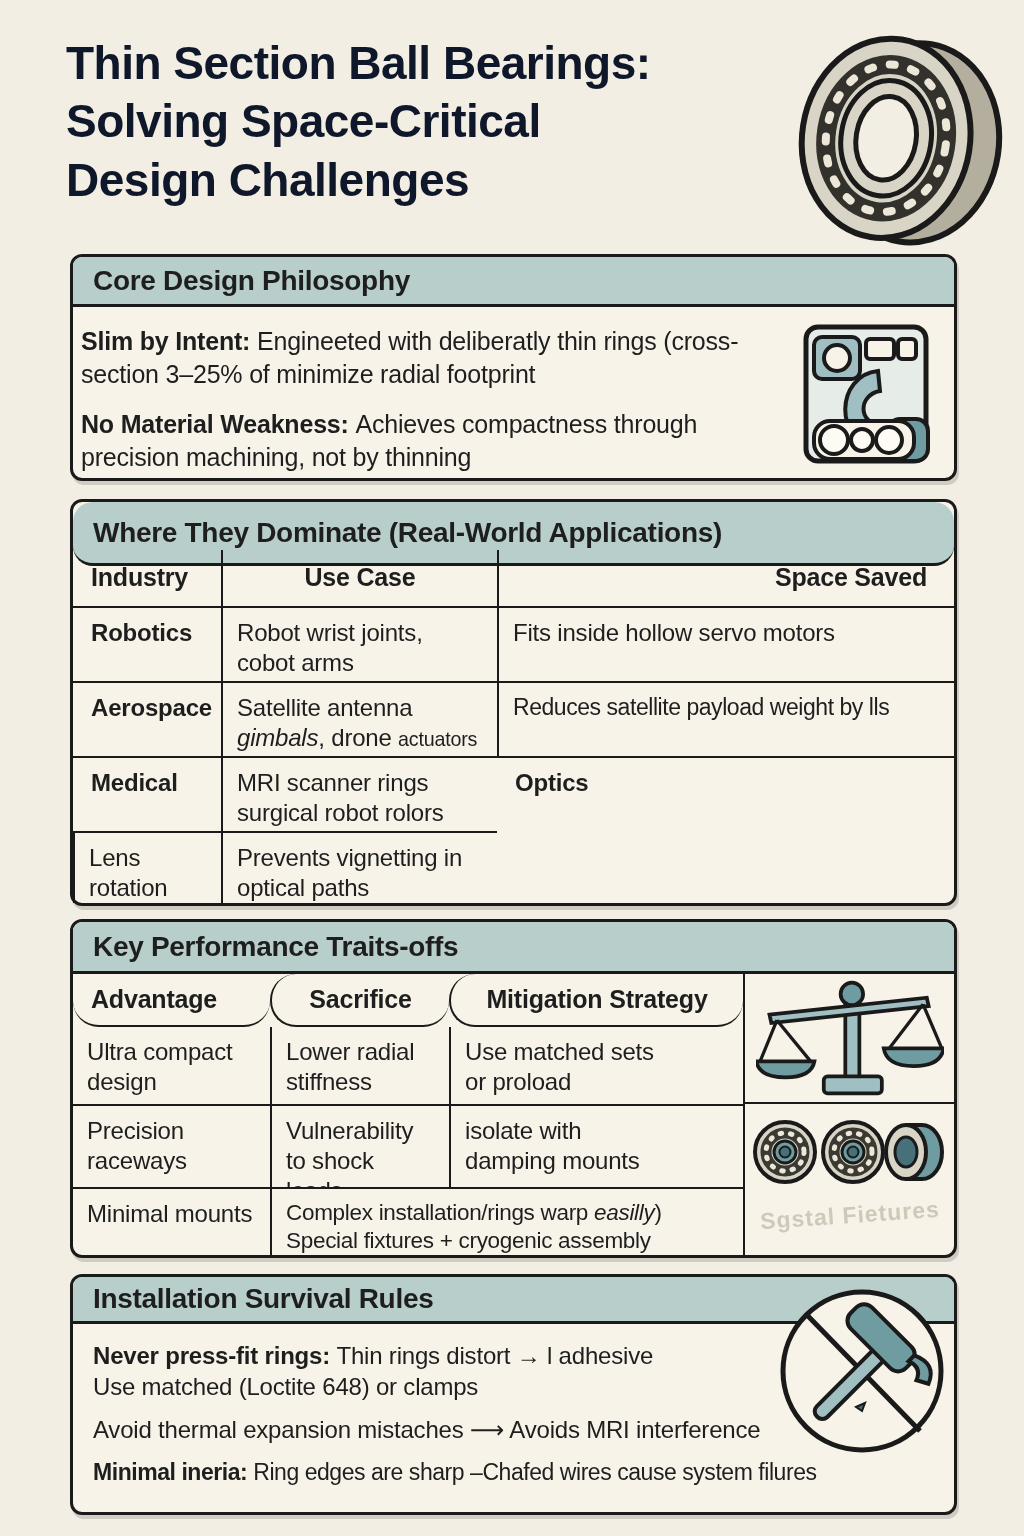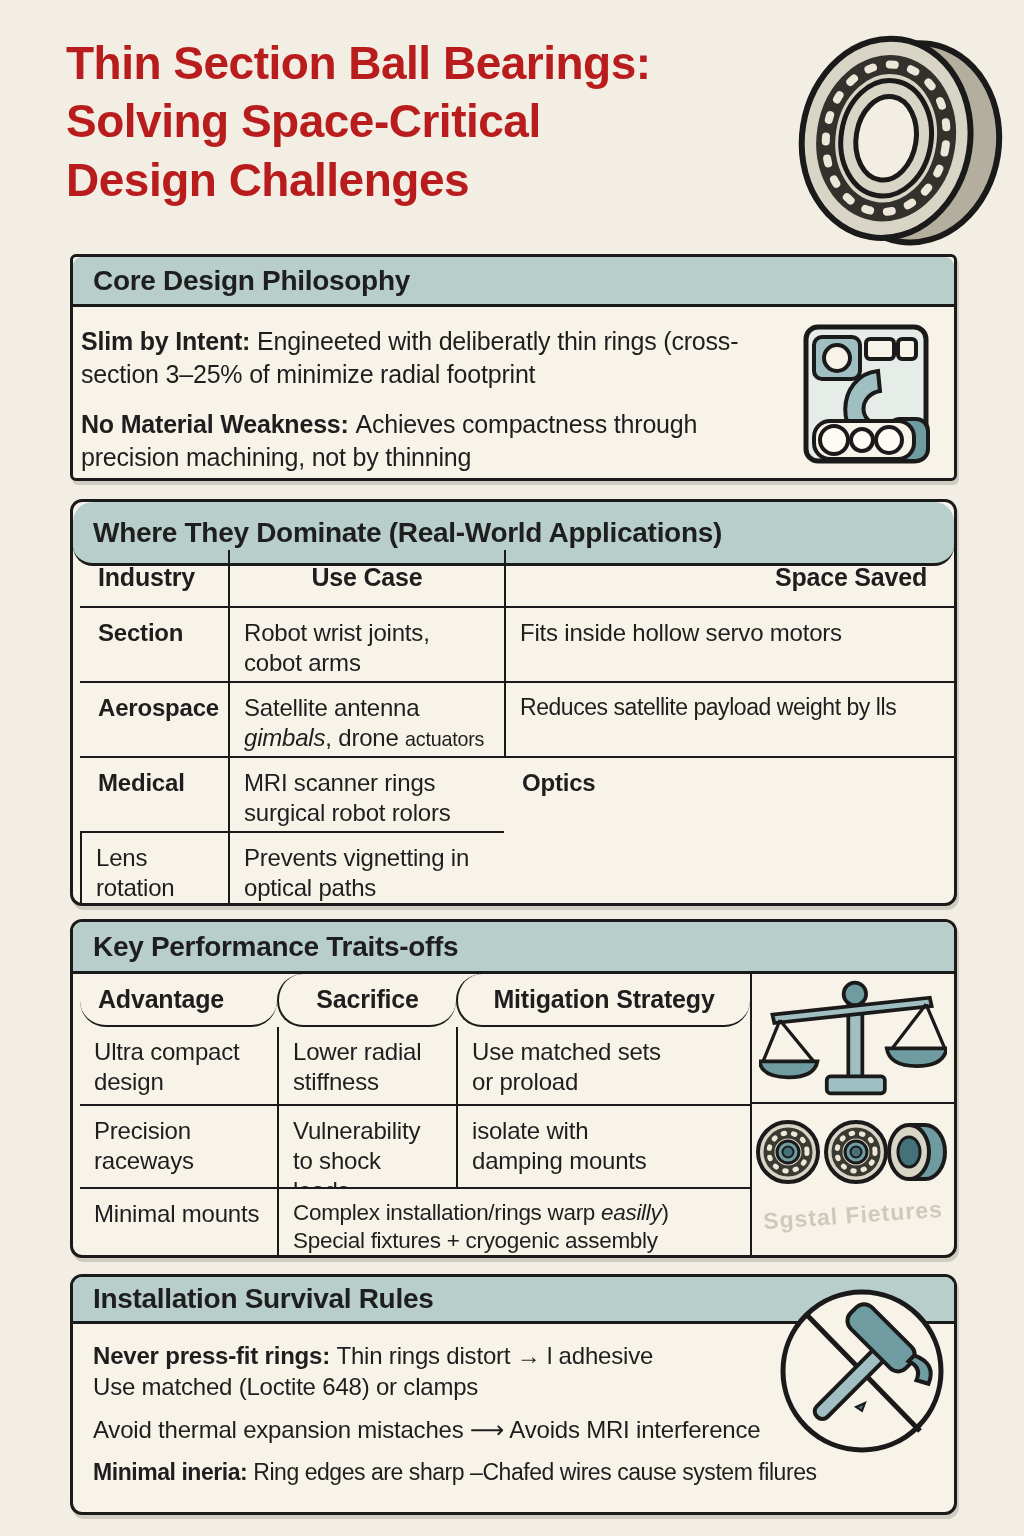--- a/index.html
+++ b/index.html
@@ -10,38 +10,38 @@
   *{margin:0;padding:0;box-sizing:border-box;}
   html,body{background:#888;}
   .page{
     position:relative; width:1024px; height:1536px; margin:0 auto;
     background:var(--page_bg); color:var(--text);
     font-family:"Liberation Sans","DejaVu Sans",sans-serif; overflow:hidden;
   }
   .title{
     position:absolute; left:66px; top:34px; width:720px;
     font-size:46px; font-weight:700; line-height:1.27; letter-spacing:-0.5px;
-    color:#b91c1c; white-space:pre-line;
+    color:#0f172a; white-space:pre-line;
   }
   .box{
     position:absolute; left:70px; width:887px;
     background:var(--panel_bg); border:3px solid var(--border); border-radius:12px;
     box-shadow:2px 4px 0 rgba(110,105,90,.25);
   }
   .box-header{
     height:50px; background:var(--header_bg); border-bottom:3px solid var(--border);
     border-radius:9px 9px 0 0; display:flex; align-items:center; padding:0 20px;
     font-size:28px; font-weight:700; letter-spacing:-0.3px;
   }
   
   .core-body{position:relative; padding:18px 8px; height:calc(100% - 50px);}
   .core-body p{font-size:25px; line-height:1.33; margin-bottom:16px; width:700px; letter-spacing:-0.2px;}
   .core-icon{position:absolute; right:12px; top:12px;}
   
-  .grid{position:absolute; left:7px; right:0; bottom:0; display:grid;}
+  .grid{position:absolute; left:0; right:0; bottom:0; display:grid;}
   .cell{padding:10px 14px; font-size:24px; line-height:1.26; white-space:pre-line; letter-spacing:-0.2px; overflow:hidden;}
   .bt{border-top:2.5px solid var(--border);}
   .bl{border-left:2.5px solid var(--border);}
   .bb{border-bottom:2.5px solid var(--border);border-radius:26px;}
   .thead{font-weight:700; font-size:25px; display:flex; align-items:center;}
   .al{justify-content:flex-start; padding-left:18px;}
   .ac{justify-content:center; text-align:center;}
   .ar{justify-content:flex-end; padding-right:27px;}
   .rowhead{font-weight:700; padding-left:18px;}
   .apps-grid{top:48px; grid-template-columns:148px 276px 1fr; grid-template-rows:56px 75px 75px 75px auto;}
@@ -82,21 +82,21 @@
     <g transform="rotate(9 115 114)">
       <ellipse cx="133" cy="114" rx="84" ry="100" fill="var(--metal_dark)" class="s-ink" stroke-width="6"></ellipse>
       <ellipse cx="104" cy="114" rx="84" ry="100" fill="var(--metal)" class="s-ink" stroke-width="6"></ellipse>
       <ellipse cx="104" cy="114" rx="60" ry="74" fill="none" stroke="#32312b" stroke-width="19"></ellipse>
       <ellipse cx="104" cy="114" rx="60" ry="74" fill="none" stroke="#ece7d8" stroke-width="8" stroke-dasharray="5 17" stroke-linecap="round"></ellipse>
       <ellipse cx="104" cy="114" rx="45" ry="58" fill="var(--metal)" class="s-ink" stroke-width="5"></ellipse>
       <ellipse cx="104" cy="114" rx="30" ry="42" fill="var(--page_bg)" class="s-ink" stroke-width="5"></ellipse>
     </g>
   </svg>
 
-  <section class="box" style="top:254px;height:227px;border-radius:6px;">
+  <section class="box" style="top:254px;height:227px;">
     <div class="box-header">
       <span>Core Design Philosophy</span>
     </div>
     <div class="core-body">
       <p><span style="font-weight: 700;">Slim by Intent: </span><span>Engineeted with deliberatly thin rings (cross-section 3–25% of minimize radial footprint</span></p>
       <p><span style="font-weight: 700;">No Material Weakness: </span><span>Achieves compactness through precision machining, not by thinning</span></p>
       <svg class="core-icon np" width="150" height="150" viewBox="0 0 150 150">
         <rect x="14" y="8" width="120" height="134" rx="12" fill="#e6ece8" class="s-ink" stroke-width="5"></rect>
         <rect x="22" y="18" width="46" height="42" rx="8" fill="var(--teal_light)" class="s-ink" stroke-width="4"></rect>
         <circle cx="45" cy="39" r="13" fill="var(--panel_bg)" class="s-ink" stroke-width="4"></circle>
@@ -114,21 +114,21 @@
 
   <section class="box" style="top:499px;height:407px;">
     <div class="box-header" style="height:64px;border-radius:20px;">
       <span>Where They Dominate (Real-World Applications)</span>
     </div>
     <div class="grid apps-grid">
       <div class="cell thead al">Industry</div>
       <div class="cell thead ac bl">Use Case</div>
       <div class="cell thead ar bl">Space Saved</div>
 
-      <div class="cell bt rowhead">Section</div>
+      <div class="cell bt rowhead">Robotics</div>
       <div class="cell bt bl"><span>Robot wrist joints,
 cobot arms</span></div>
       <div class="cell bt bl"><span>Fits inside hollow servo motors</span></div>
 
       <div class="cell bt rowhead">Aerospace</div>
       <div class="cell bt bl"><span>Satellite antenna
 </span><span style="font-style: italic;">gimbals</span><span>, drone </span><span style="font-size: 0.82em;">actuators</span></div>
       <div class="cell bt bl tight"><span>Reduces satellite payload weight by lls</span></div>
 
       <div class="cell bt rowhead">Medical</div>

